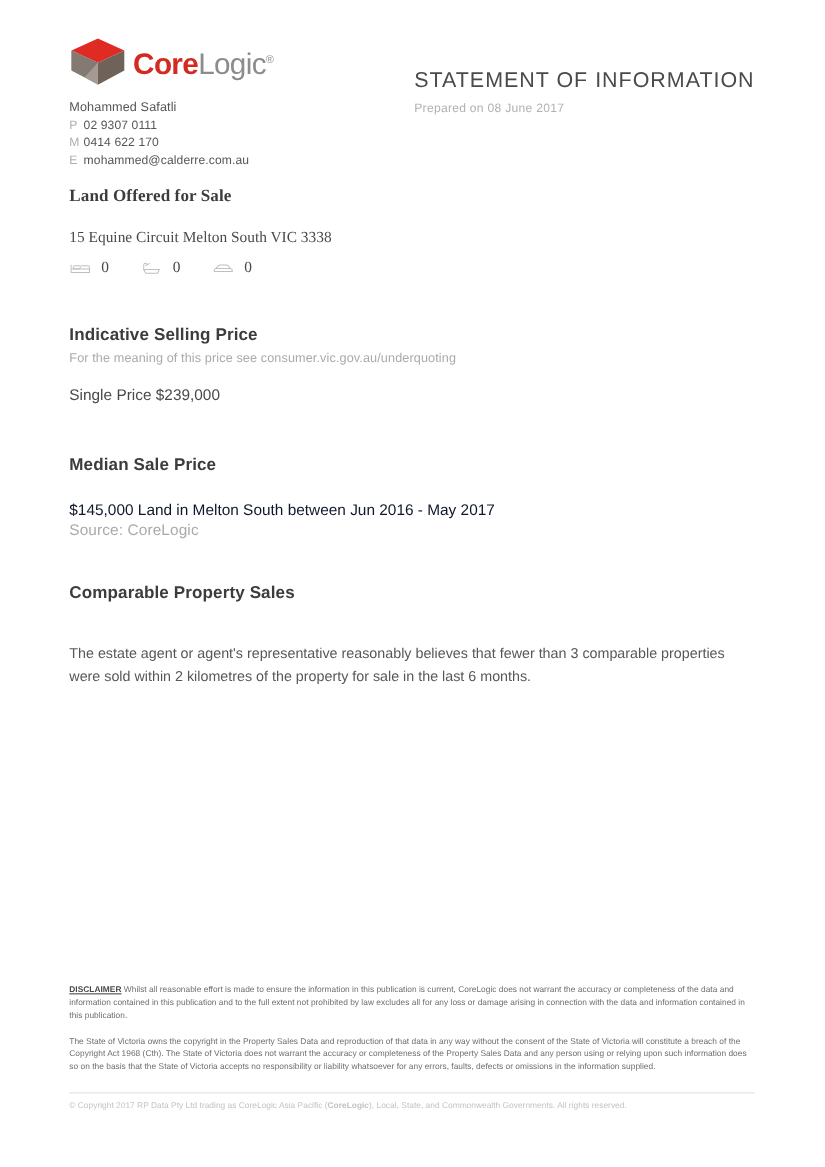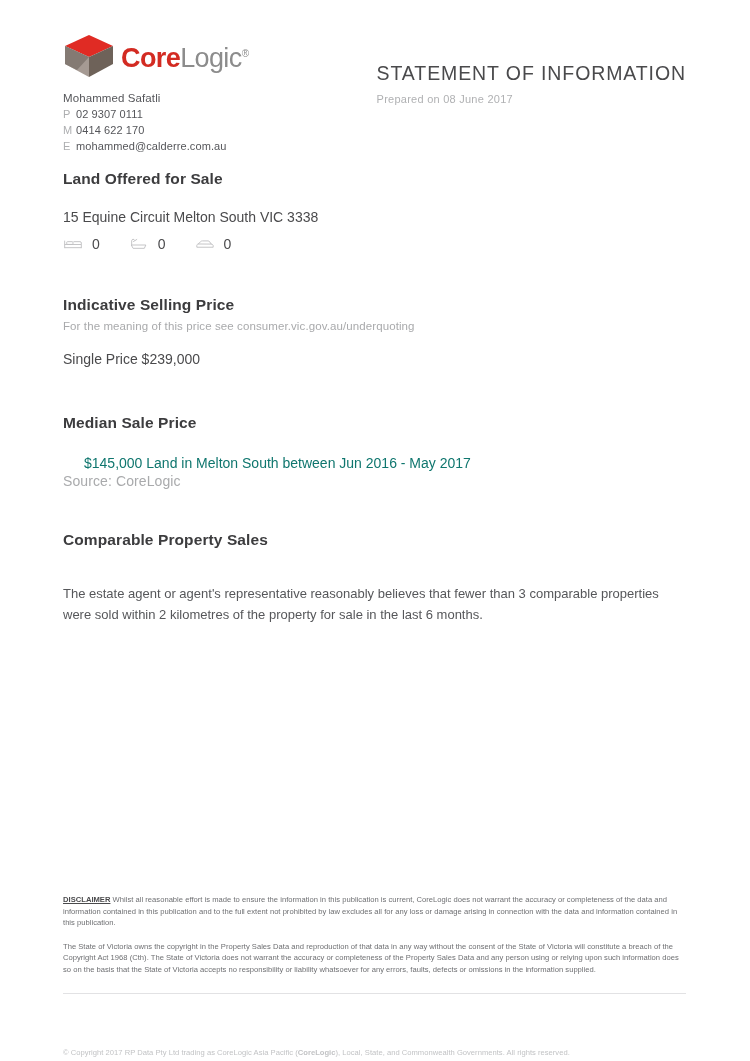--- a/index.html
+++ b/index.html
@@ -124,21 +124,21 @@
     letter-spacing: 0.1px;
     margin-top: 6px;
   }
   .section-sub {
     font-size: 14px;
     color: #A9AAAC;
     letter-spacing: 0.1px;
     margin-top: 2px;
   }
 
-  .sp-land { margin-top: 0; }
+  .sp-land { margin-top: 0; font-family: Liberation Serif, serif; }
   .address { margin-top: 20px; font-size: 14px; color: #4A4A4C; }
 
   .features {
     margin-top: 11px;
     display: flex;
     align-items: center;
   }
   .feature {
     display: flex;
     align-items: center;
@@ -152,21 +152,21 @@
   }
   .feature-count {
     font-size: 14px;
     color: #4A4A4C;
   }
 
   .sp-indicative { margin-top: 44px; }
   .price-line { margin-top: 19px; font-size: 14px; color: #4A4A4C; }
 
   .sp-median { margin-top: 47px; }
-  .median-line { margin-top: 22px; font-size: 14px; color: #0f766e; margin-left: 21px; }
+  .median-line { margin-top: 22px; font-size: 14px; color: #0f172a; }
 
   .sp-comparable { margin-top: 42px; }
   .comparable-text {
     margin-top: 35px;
     font-size: 13px;
     color: #56575A;
     line-height: 1.55;
     max-width: 600px;
   }
 
@@ -191,21 +191,21 @@
     left: 63px;
     right: 64px;
     top: 993px;
     height: 1px;
     background: #E2E2E4;
   }
   .copyright {
     position: absolute;
     left: 63px;
     right: 64px;
-    top: 1048px;
+    top: 1000px;
     font-size: 7.6px;
     color: #C2C3C5;
     letter-spacing: 0.02px;
   }
   .copyright b { font-weight: 700; }
 </style>
 </head>
 <body>
 
 <div class="page">

